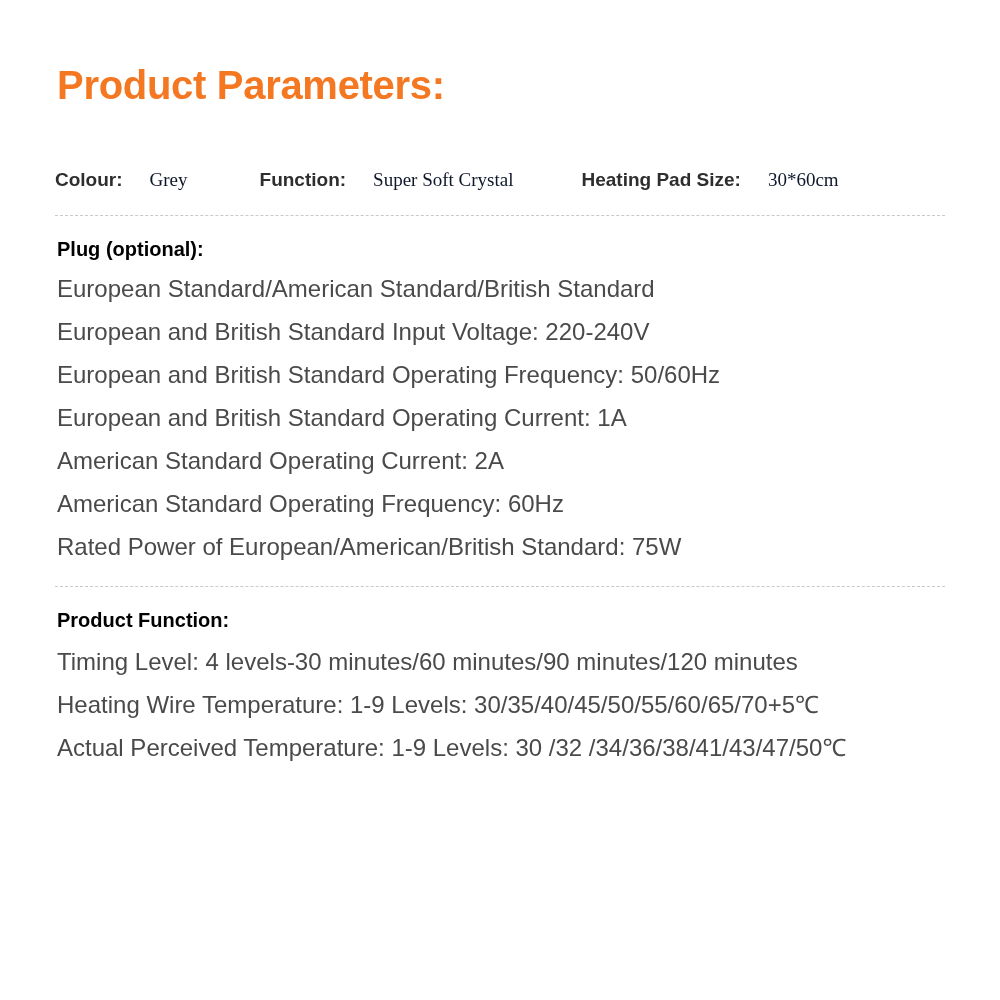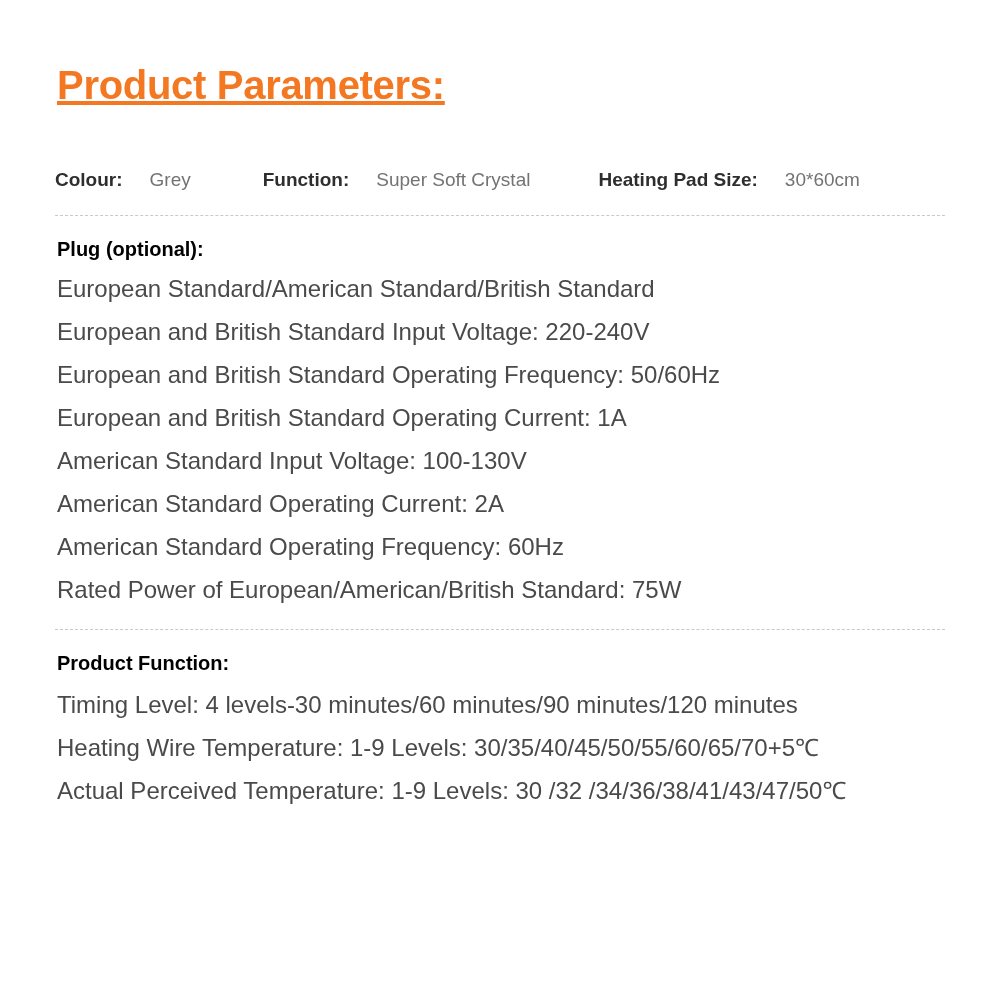--- a/index.html
+++ b/index.html
@@ -22,21 +22,20 @@
     padding: 55px 55px 0 55px;
   }
   .title {
     font-size: 40px;
     font-weight: bold;
     color: #f47721;
     letter-spacing: -0.3px;
     margin: 0 0 0 2px;
     padding-top: 6px;
     line-height: 1.2;
-    text-decoration: underline;
   }
   .spec-row {
     display: flex;
     align-items: baseline;
     margin-top: 60px;
     font-size: 19px;
     color: #3f3f3f;
     white-space: nowrap;
   }
   .spec-item {
@@ -44,21 +43,22 @@
     align-items: baseline;
     gap: 20px;
   }
   .spec-item .lbl {
     font-weight: bold;
     color: #2e2e2e;
   }
   .spec-item .val {
     font-weight: normal;
     margin-left: 7px;
-    color: #737373;
+    color: #0f172a;
+    font-family: Liberation Serif, serif;
   }
   .spec-gap-1 { width: 72px; }
   .spec-gap-2 { width: 68px; }
 
   .divider {
     border: none;
     border-top: 1px dashed #c9c9c9;
     margin: 24px 0 0 0;
     height: 0;
   }
@@ -107,21 +107,20 @@
   </div>
 
   <hr class="divider">
 
   <div class="section section-1">
     <div class="section-head">Plug (optional):</div>
     <p class="line">European Standard/American Standard/British Standard</p>
     <p class="line">European and British Standard Input Voltage: 220-240V</p>
     <p class="line">European and British Standard Operating Frequency: 50/60Hz</p>
     <p class="line">European and British Standard Operating Current: 1A</p>
-    <p class="line">American Standard Input Voltage: 100-130V</p>
     <p class="line">American Standard Operating Current: 2A</p>
     <p class="line">American Standard Operating Frequency: 60Hz</p>
     <p class="line">Rated Power of European/American/British Standard: 75W</p>
   </div>
 
   <hr class="divider">
 
   <div class="section section-2">
     <div class="section-head">Product Function:</div>
     <p class="line">Timing Level: 4 levels-30 minutes/60 minutes/90 minutes/120 minutes</p>

